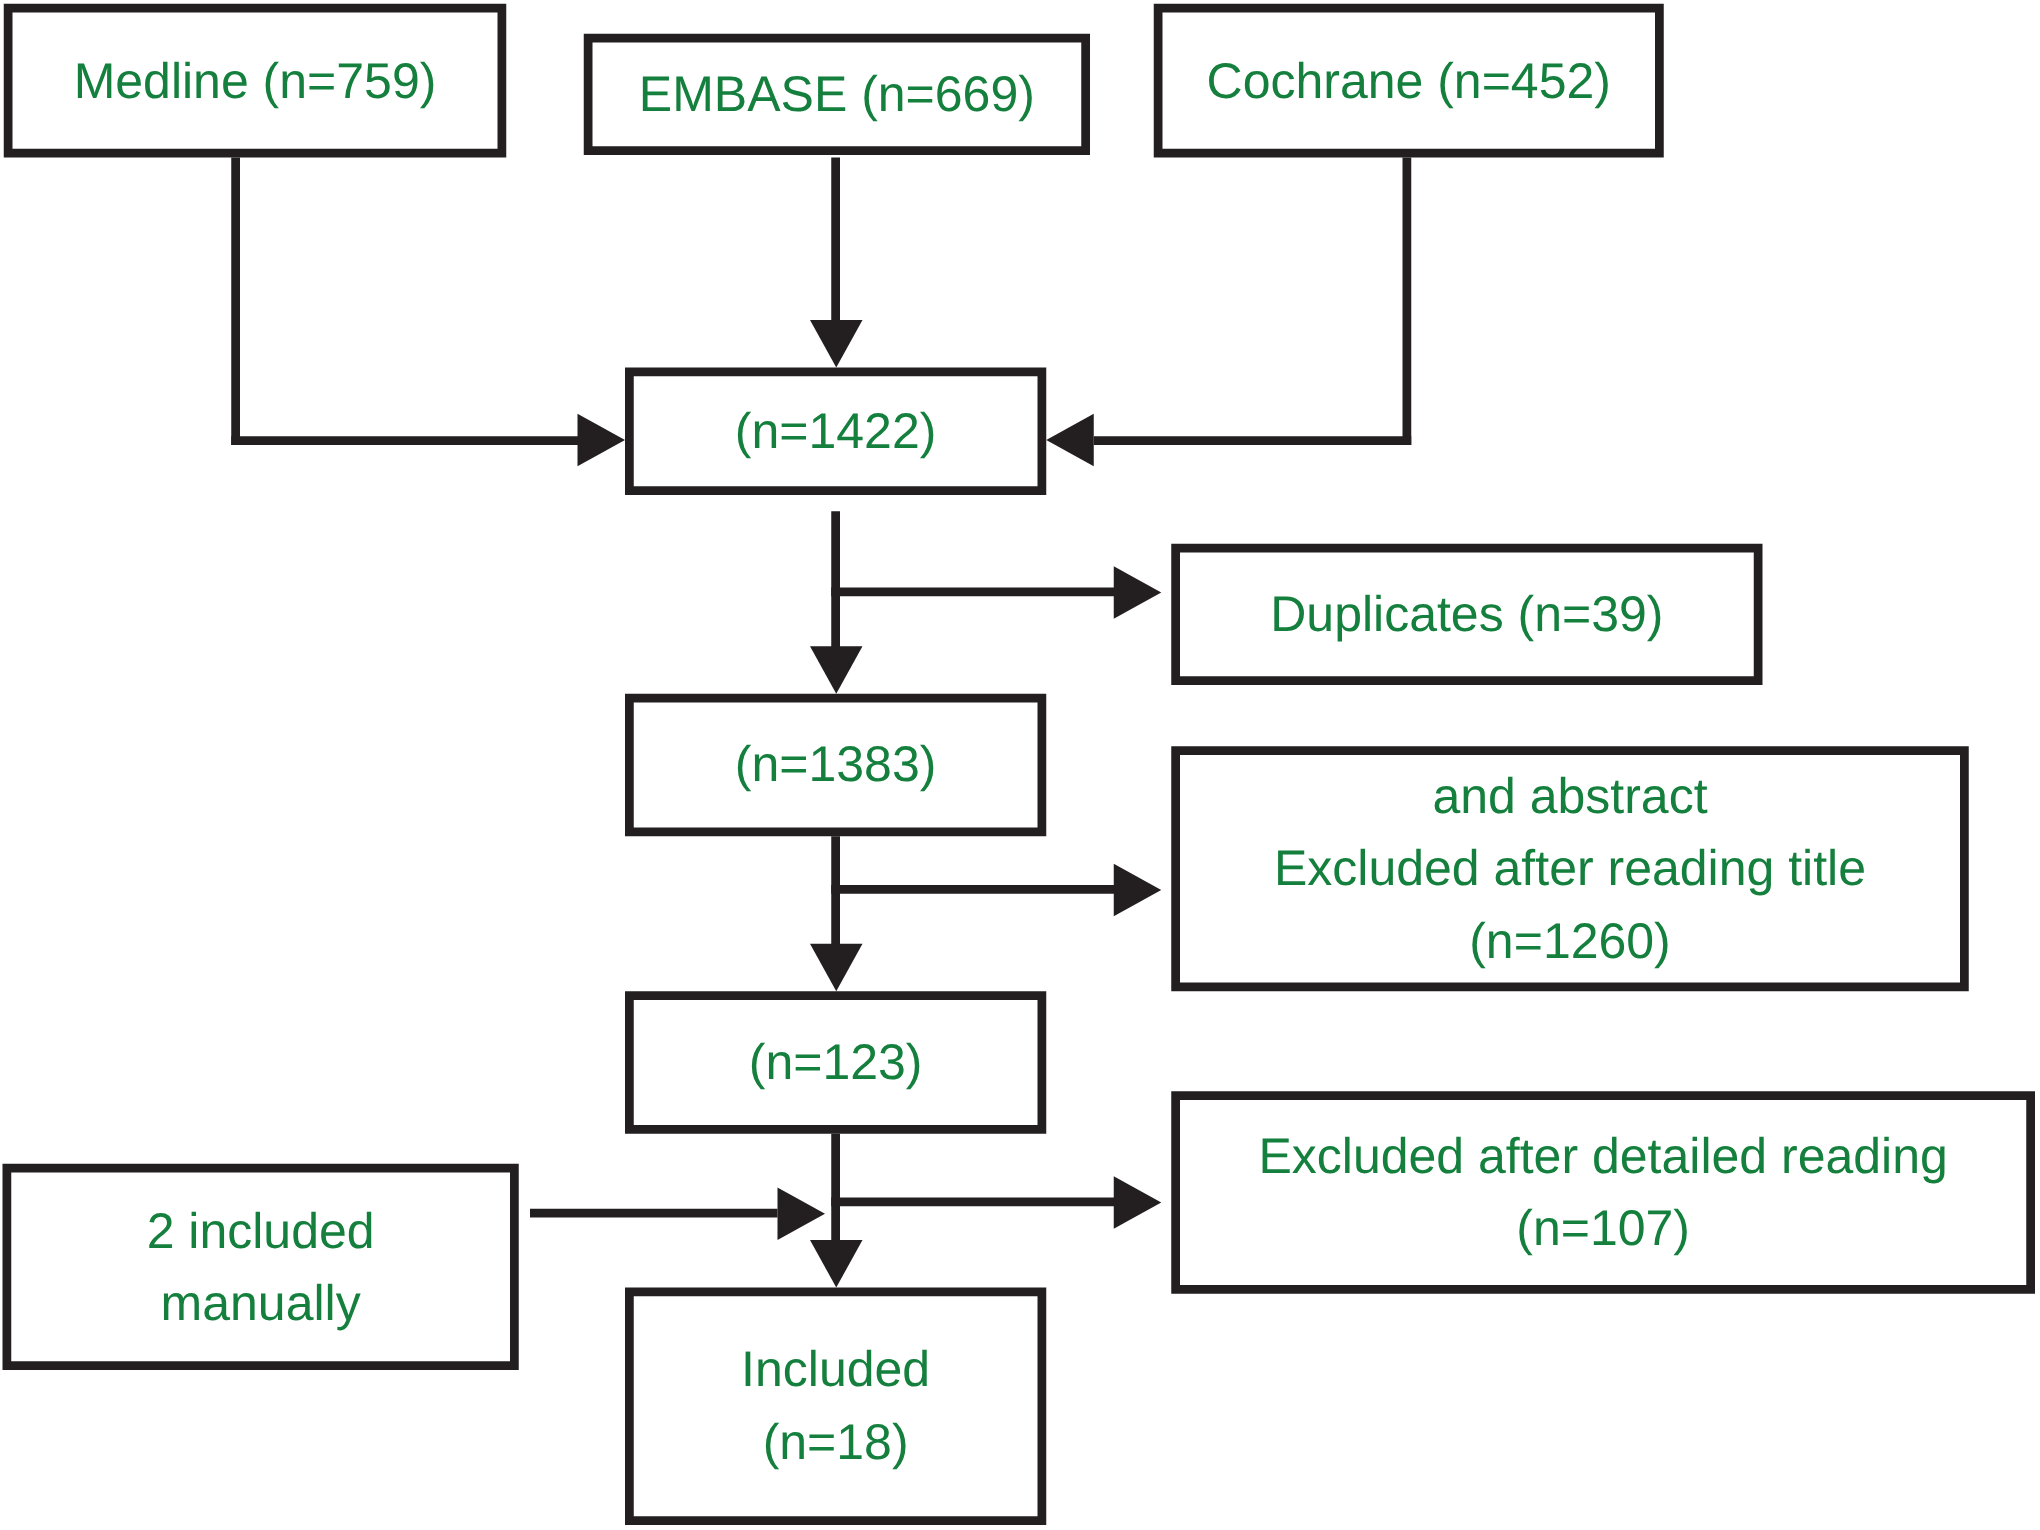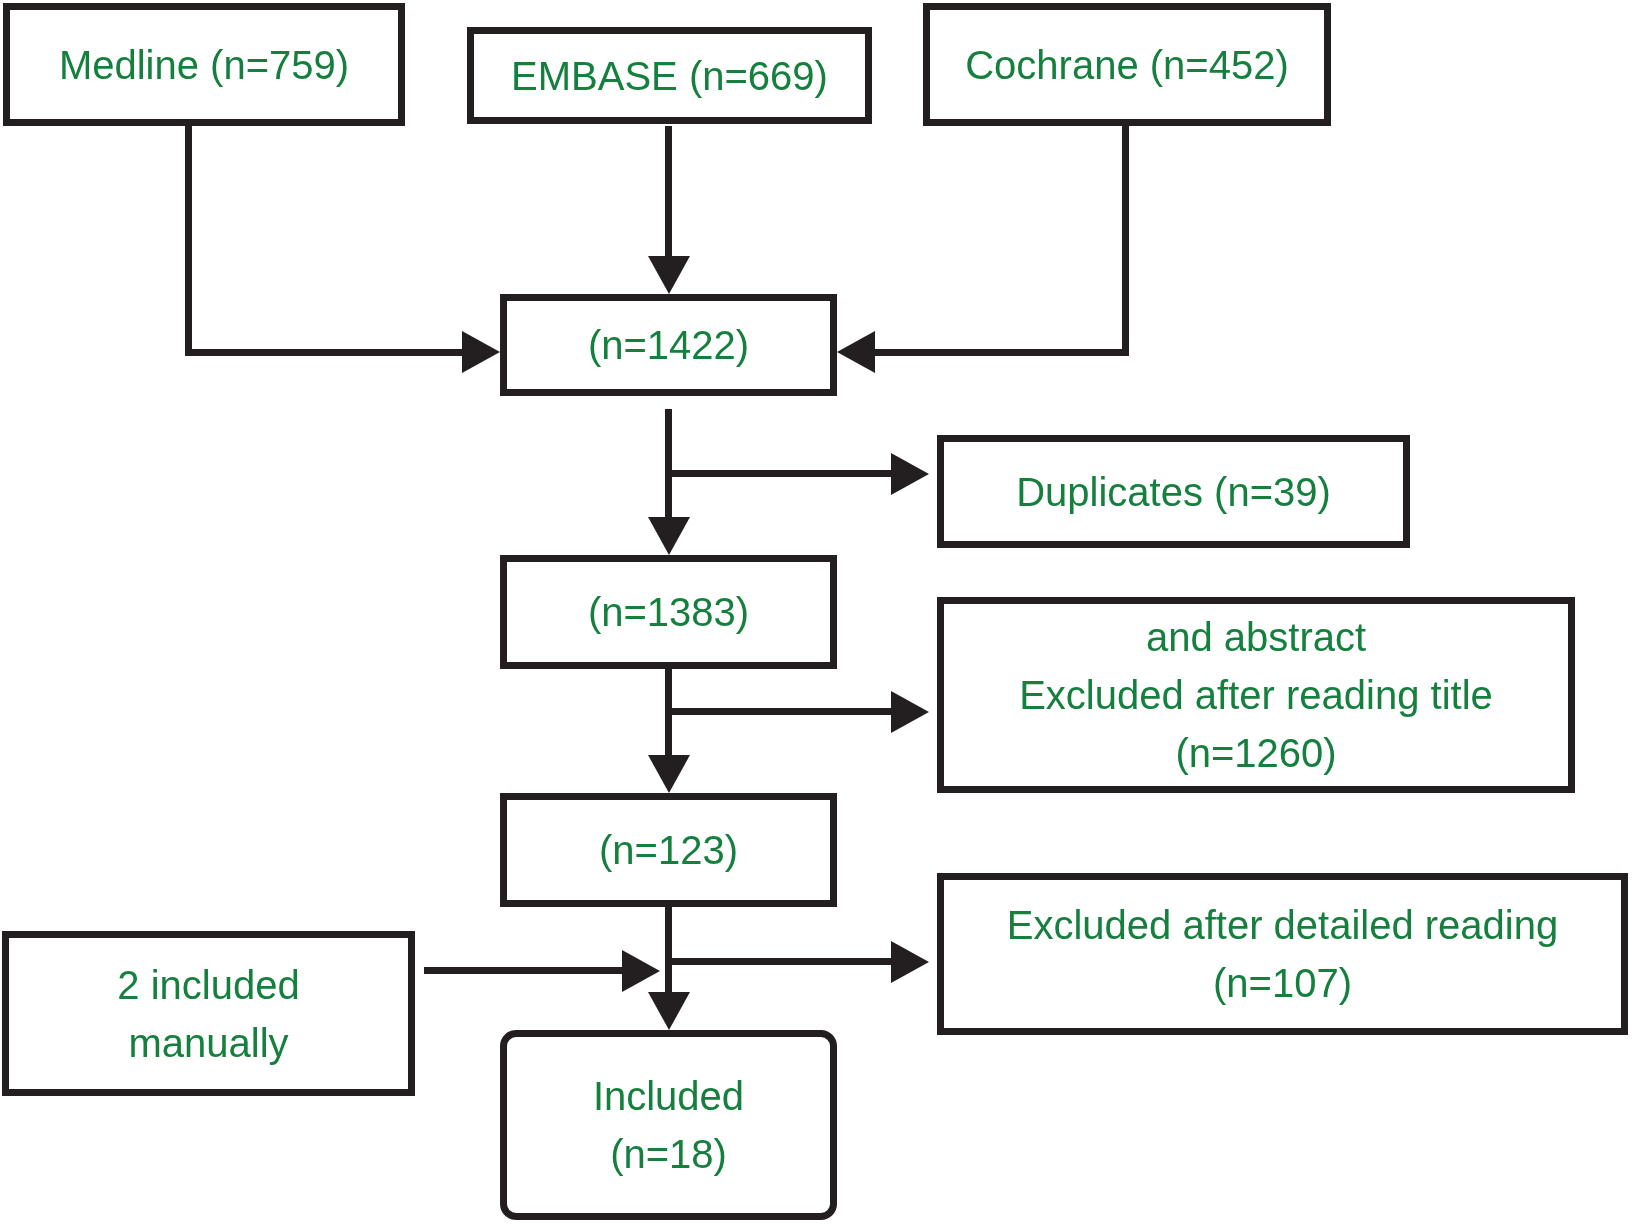--- a/index.html
+++ b/index.html
@@ -103,21 +103,21 @@
   <div class="box" style="left:937px; top:873px; width:691px; height:162px;">
     <div>Excluded after detailed reading</div>
     <div>(n=107)</div>
   </div>
 
   <div class="box" style="left:2px; top:931px; width:413px; height:165px;">
     <div>2 included</div>
     <div>manually</div>
   </div>
 
-  <div class="box" style="left:500px; top:1030px; width:337px; height:190px;border-radius:16px;">
+  <div class="box" style="left:500px; top:1030px; width:337px; height:190px;">
     <div>Included</div>
     <div>(n=18)</div>
   </div>
 
   <div class="vline" style="left:185px; top:126px; height:230px;"></div>
   <div class="hline" style="left:185px; top:349px; width:278px;"></div>
   <div class="arr arr-right" style="left:462px; top:331px;"></div>
 
   <div class="vline" style="left:665px; top:126px; height:136px;"></div>
   <div class="arr arr-down" style="left:648px; top:256px;"></div>

